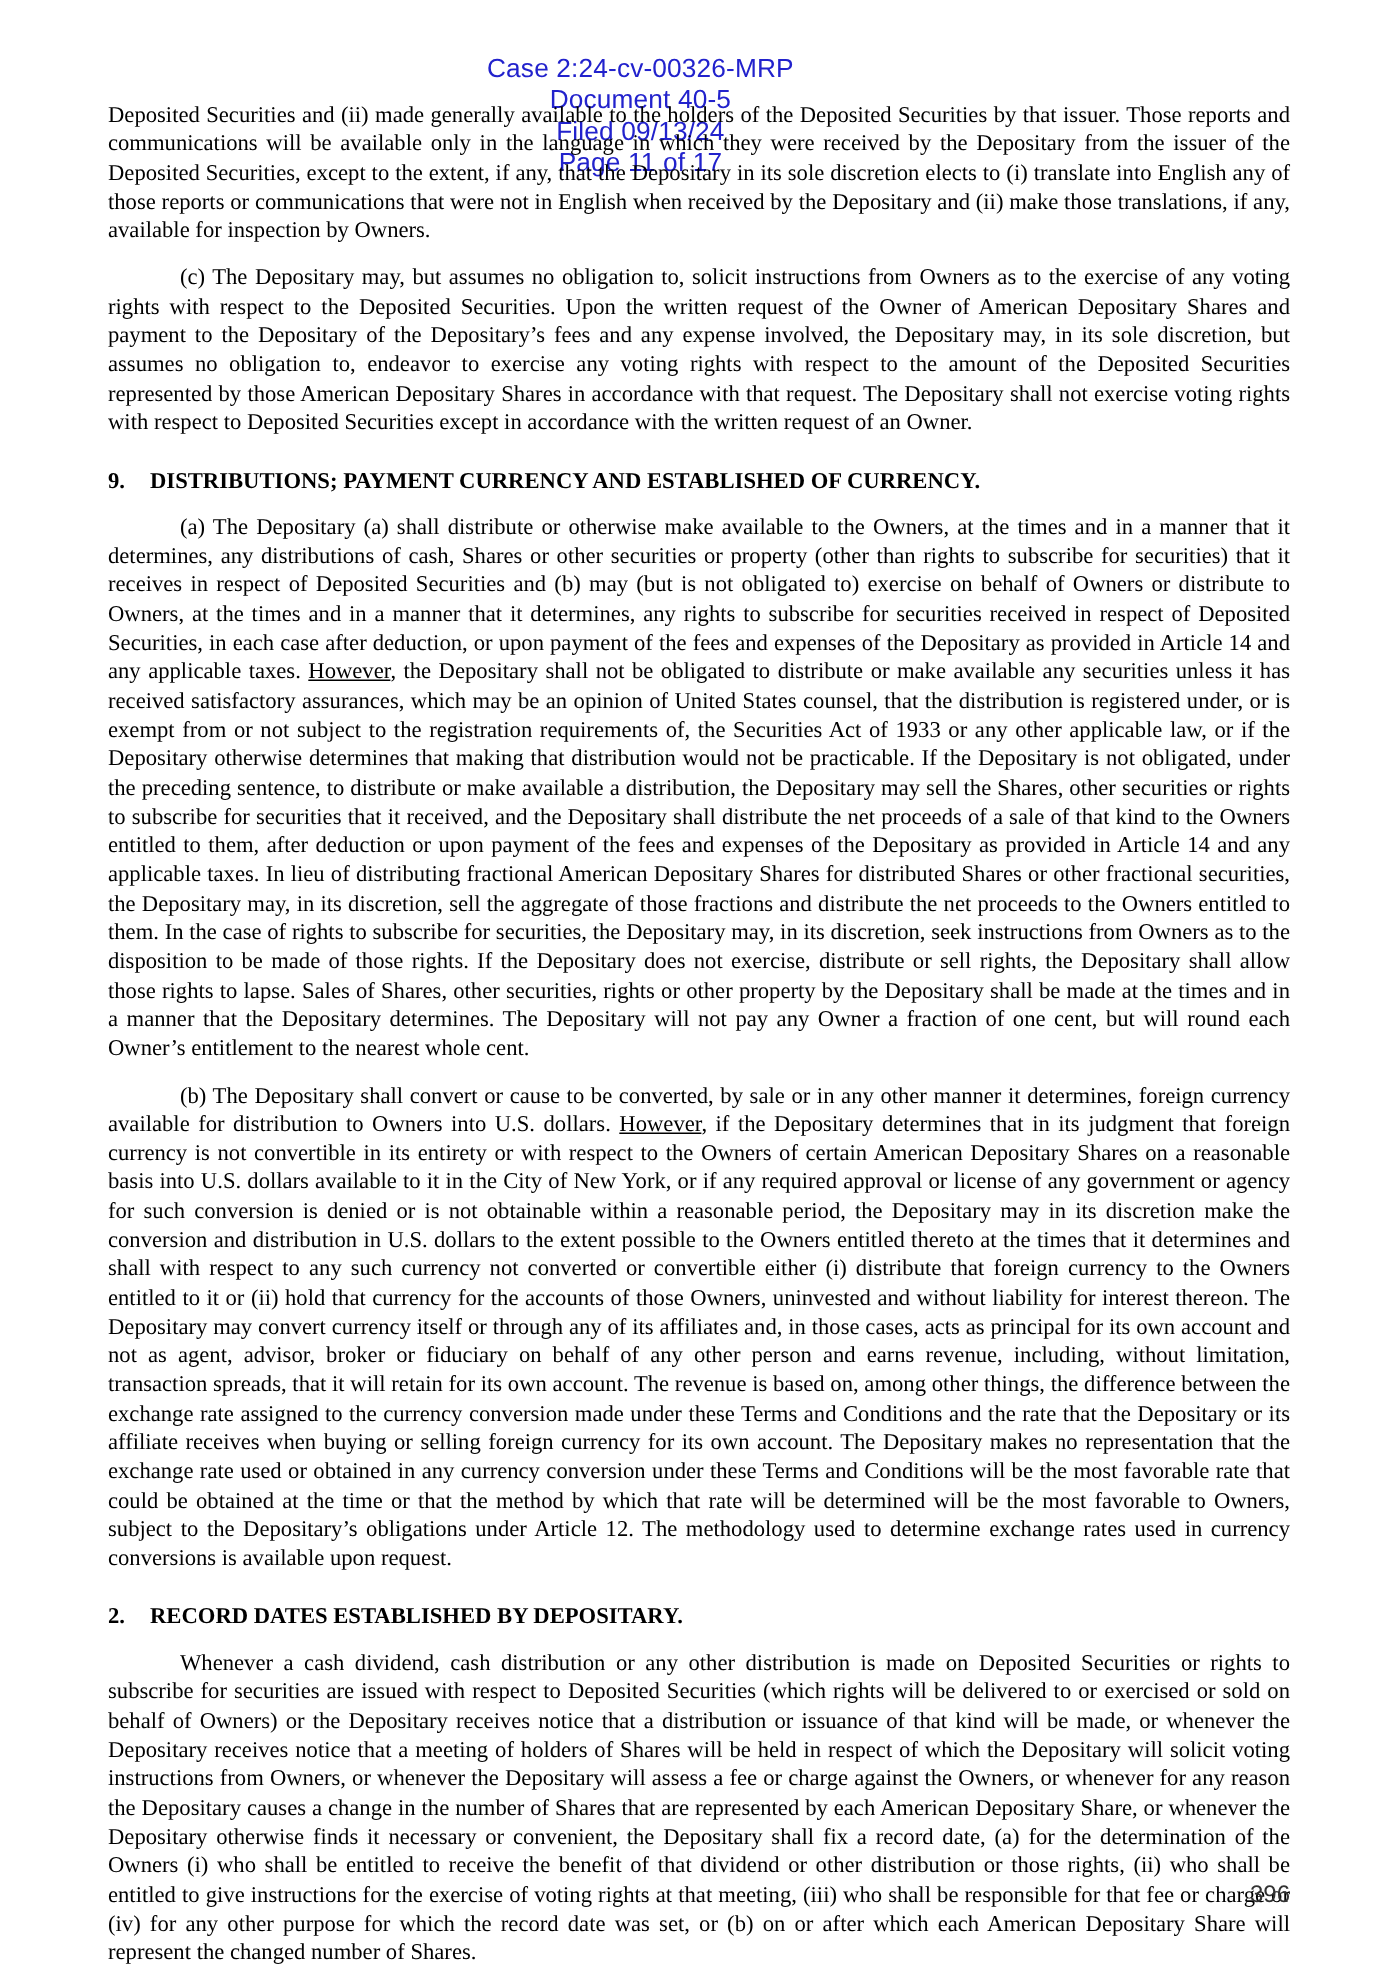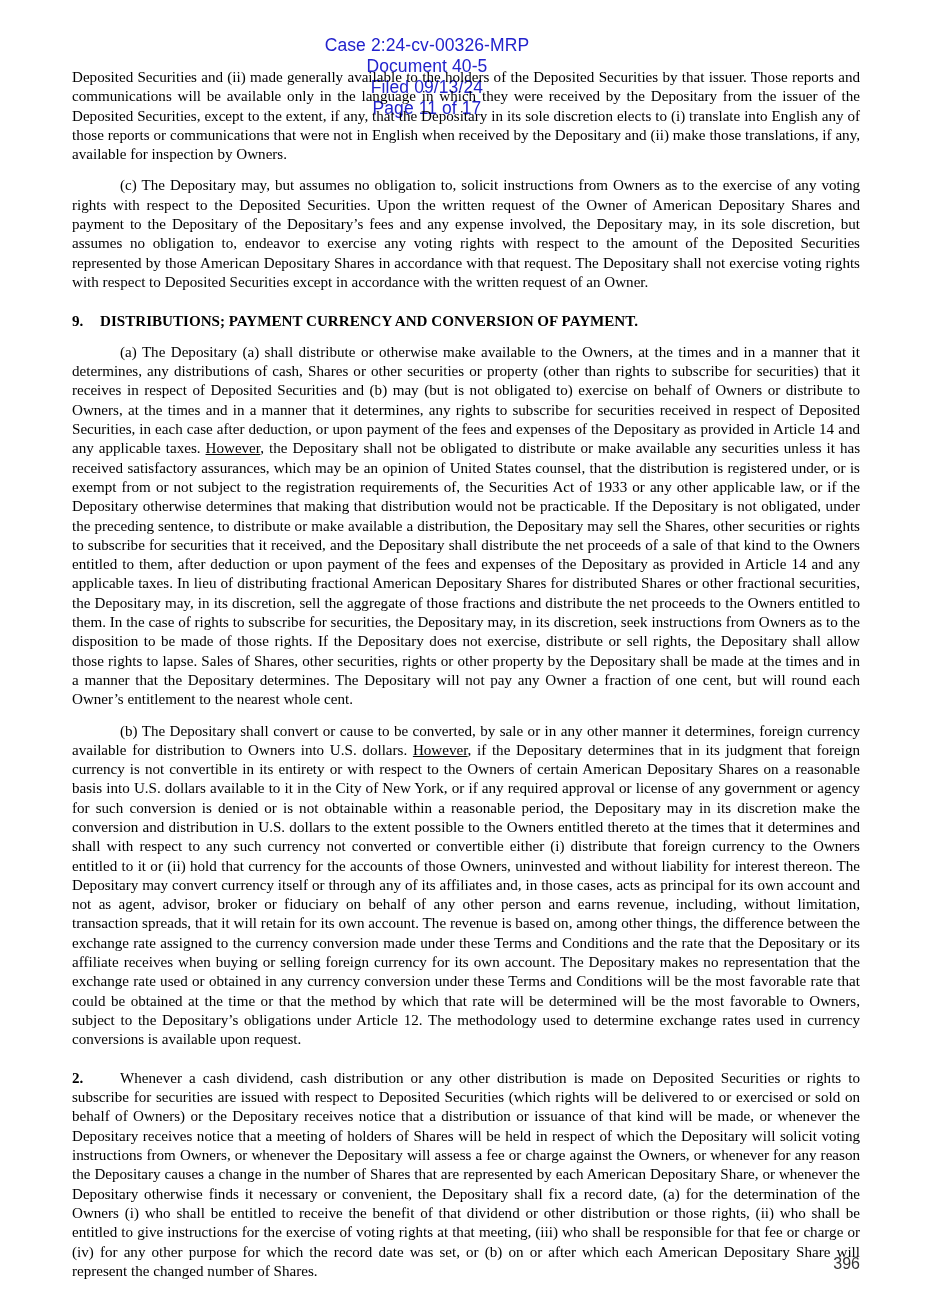--- a/index.html
+++ b/index.html
@@ -92,29 +92,30 @@
   </div>
 
   <div class="body-area">
 
     <p class="para">Deposited Securities and (ii) made generally available to the holders of the Deposited Securities by that issuer. Those reports and communications will be available only in the language in which they were received by the Depositary from the issuer of the Deposited Securities, except to the extent, if any, that the Depositary in its sole discretion elects to (i) translate into English any of those reports or communications that were not in English when received by the Depositary and (ii) make those translations, if any, available for inspection by Owners.</p>
 
     <p class="para indent gap">(c) The Depositary may, but assumes no obligation to, solicit instructions from Owners as to the exercise of any voting rights with respect to the Deposited Securities. Upon the written request of the Owner of American Depositary Shares and payment to the Depositary of the Depositary’s fees and any expense involved, the Depositary may, in its sole discretion, but assumes no obligation to, endeavor to exercise any voting rights with respect to the amount of the Deposited Securities represented by those American Depositary Shares in accordance with that request. The Depositary shall not exercise voting rights with respect to Deposited Securities except in accordance with the written request of an Owner.</p>
 
     <div class="heading">
       <span class="num">9.</span>
-      <span>DISTRIBUTIONS; PAYMENT CURRENCY AND CONVERSION OF PAYMENT.</span>
+      <span>DISTRIBUTIONS; PAYMENT CURRENCY AND ESTABLISHED OF CURRENCY.</span>
     </div>
 
     <p class="para indent gap"><span>(a) The Depositary (a) shall distribute or otherwise make available to the Owners, at the times and in a manner that it determines, any distributions of cash, Shares or other securities or property (other than rights to subscribe for securities) that it receives in respect of Deposited Securities and (b) may (but is not obligated to) exercise on behalf of Owners or distribute to Owners, at the times and in a manner that it determines, any rights to subscribe for securities received in respect of Deposited Securities, in each case after deduction, or upon payment of the fees and expenses of the Depositary as provided in Article 14 and any applicable taxes. </span><u class="uline">However</u><span>, the Depositary shall not be obligated to distribute or make available any securities unless it has received satisfactory assurances, which may be an opinion of United States counsel, that the distribution is registered under, or is exempt from or not subject to the registration requirements of, the Securities Act of 1933 or any other applicable law, or if the Depositary otherwise determines that making that distribution would not be practicable. If the Depositary is not obligated, under the preceding sentence, to distribute or make available a distribution, the Depositary may sell the Shares, other securities or rights to subscribe for securities that it received, and the Depositary shall distribute the net proceeds of a sale of that kind to the Owners entitled to them, after deduction or upon payment of the fees and expenses of the Depositary as provided in Article 14 and any applicable taxes. In lieu of distributing fractional American Depositary Shares for distributed Shares or other fractional securities, the Depositary may, in its discretion, sell the aggregate of those fractions and distribute the net proceeds to the Owners entitled to them. In the case of rights to subscribe for securities, the Depositary may, in its discretion, seek instructions from Owners as to the disposition to be made of those rights. If the Depositary does not exercise, distribute or sell rights, the Depositary shall allow those rights to lapse. Sales of Shares, other securities, rights or other property by the Depositary shall be made at the times and in a manner that the Depositary determines. The Depositary will not pay any Owner a fraction of one cent, but will round each Owner’s entitlement to the nearest whole cent.</span></p>
 
     <p class="para indent gap"><span>(b) The Depositary shall convert or cause to be converted, by sale or in any other manner it determines, foreign currency available for distribution to Owners into U.S. dollars. </span><u class="uline">However</u><span>, if the Depositary determines that in its judgment that foreign currency is not convertible in its entirety or with respect to the Owners of certain American Depositary Shares on a reasonable basis into U.S. dollars available to it in the City of New York, or if any required approval or license of any government or agency for such conversion is denied or is not obtainable within a reasonable period, the Depositary may in its discretion make the conversion and distribution in U.S. dollars to the extent possible to the Owners entitled thereto at the times that it determines and shall with respect to any such currency not converted or convertible either (i) distribute that foreign currency to the Owners entitled to it or (ii) hold that currency for the accounts of those Owners, uninvested and without liability for interest thereon. The Depositary may convert currency itself or through any of its affiliates and, in those cases, acts as principal for its own account and not as agent, advisor, broker or fiduciary on behalf of any other person and earns revenue, including, without limitation, transaction spreads, that it will retain for its own account. The revenue is based on, among other things, the difference between the exchange rate assigned to the currency conversion made under these Terms and Conditions and the rate that the Depositary or its affiliate receives when buying or selling foreign currency for its own account. The Depositary makes no representation that the exchange rate used or obtained in any currency conversion under these Terms and Conditions will be the most favorable rate that could be obtained at the time or that the method by which that rate will be determined will be the most favorable to Owners, subject to the Depositary’s obligations under Article 12. The methodology used to determine exchange rates used in currency conversions is available upon request.</span></p>
 
     <div class="heading">
       <span class="num">2.</span>
+      <span>RECORD DATES ESTABLISHED BY DEPOSITARY.</span>
     </div>
 
     <p class="para indent gap">Whenever a cash dividend, cash distribution or any other distribution is made on Deposited Securities or rights to subscribe for securities are issued with respect to Deposited Securities (which rights will be delivered to or exercised or sold on behalf of Owners) or the Depositary receives notice that a distribution or issuance of that kind will be made, or whenever the Depositary receives notice that a meeting of holders of Shares will be held in respect of which the Depositary will solicit voting instructions from Owners, or whenever the Depositary will assess a fee or charge against the Owners, or whenever for any reason the Depositary causes a change in the number of Shares that are represented by each American Depositary Share, or whenever the Depositary otherwise finds it necessary or convenient, the Depositary shall fix a record date, (a) for the determination of the Owners (i) who shall be entitled to receive the benefit of that dividend or other distribution or those rights, (ii) who shall be entitled to give instructions for the exercise of voting rights at that meeting, (iii) who shall be responsible for that fee or charge or (iv) for any other purpose for which the record date was set, or (b) on or after which each American Depositary Share will represent the changed number of Shares.</p>
 
   </div>
 
   <div class="page-number">396</div>
 
 </div>
 

